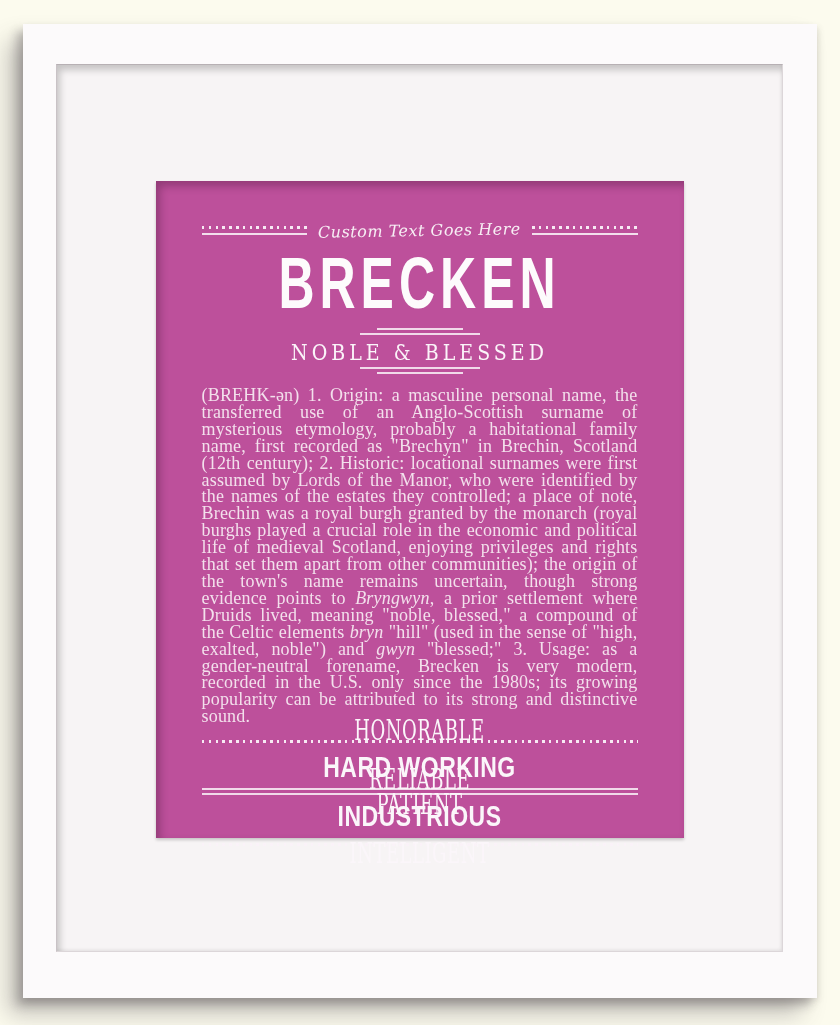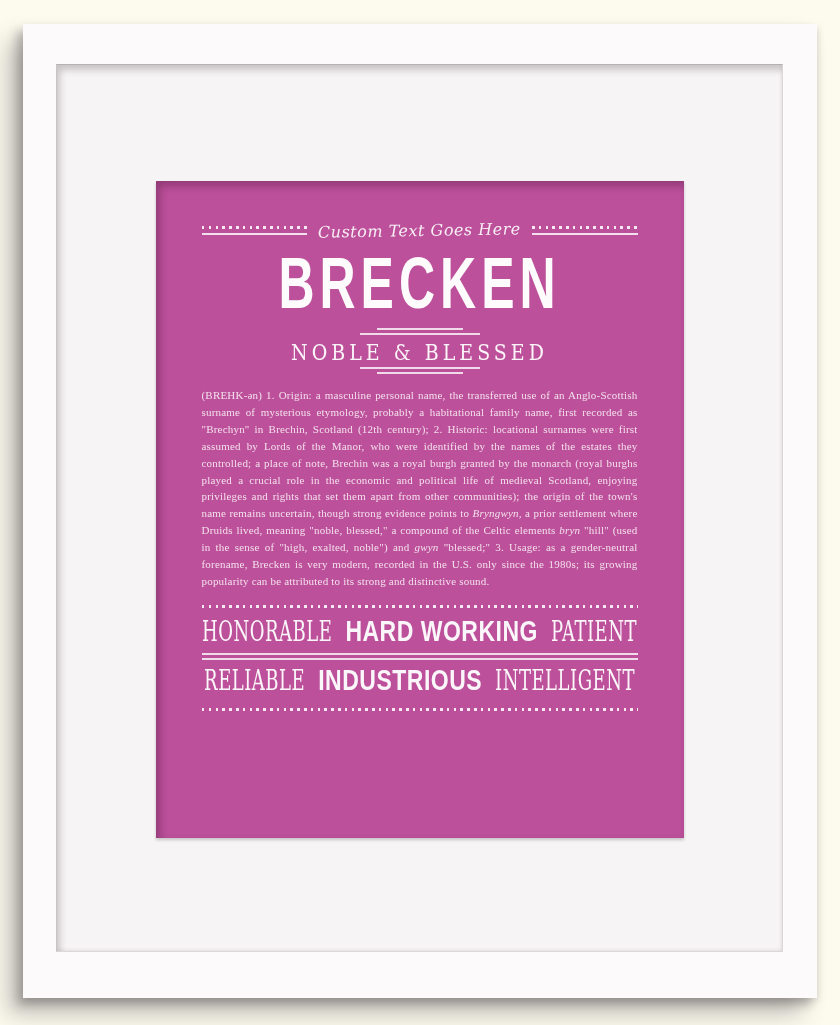--- a/index.html
+++ b/index.html
@@ -118,21 +118,21 @@
     color: #fbf4f9;
     transform: scaleY(1.18);
     transform-origin: center;
   }
   
   .definition {
     margin: 13px 0 4px 0;
     text-align: justify;
     text-justify: inter-word;
     font-family: "Liberation Serif", serif;
-    font-size: 11px;
+    font-size: 18px;
     line-height: 16.9px;
     letter-spacing: 0.2px;
     color: #f3e0ec;
   }
   .definition em { font-style: italic; }
   
   .dotline {
     height: 3px;
     background-image: repeating-linear-gradient(to right,
       rgba(250,242,248,0.95) 0 2.5px, transparent 2.5px 6.8px);
@@ -140,20 +140,21 @@
   .dotline.top-of-traits { margin-top: 15px; }
   .dotline.bottom-of-traits { margin-top: 9px; }
   
   .traits { margin-top: 6px; }
   .trait-row {
     display: flex;
     justify-content: center;
     align-items: center;
     gap: 13px;
     height: 36px;
+    flex-direction: column;
   }
   .trait { display: inline-block; white-space: nowrap; color: #fbf6fa; }
   .trait.serif {
     font-family: "DejaVu Serif", serif;
     font-size: 18px;
     letter-spacing: 0.5px;
     transform: scaleY(1.5);
   }
   .trait.condensed {
     font-family: "Liberation Sans", sans-serif;

